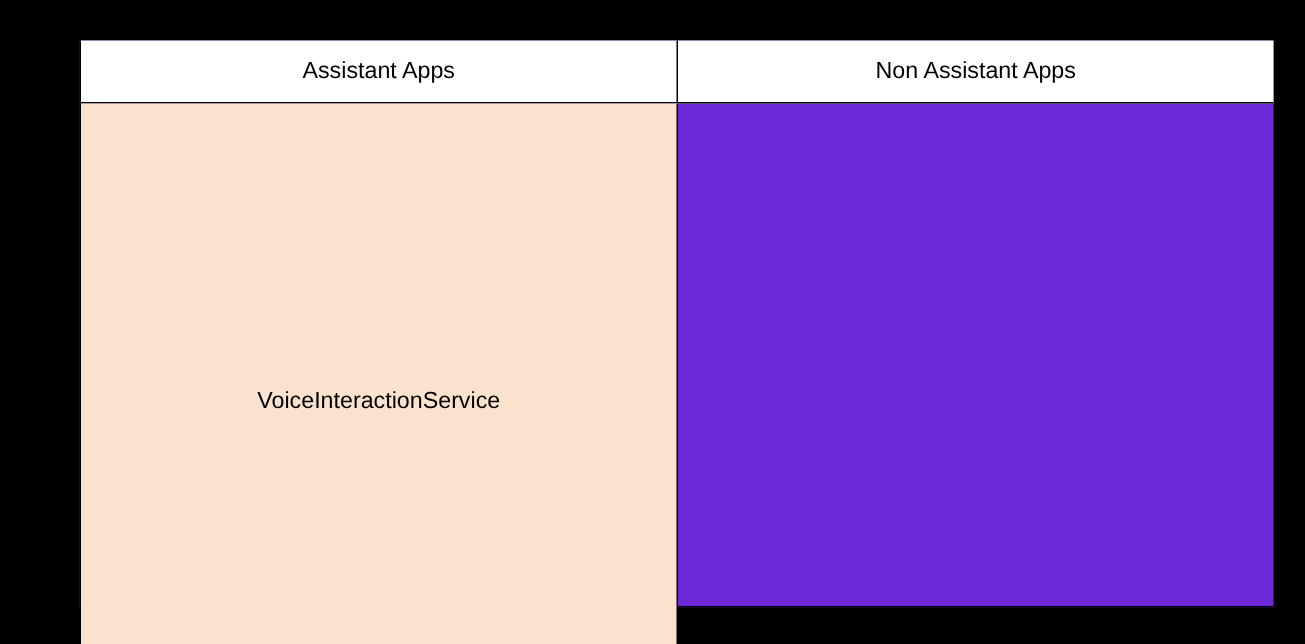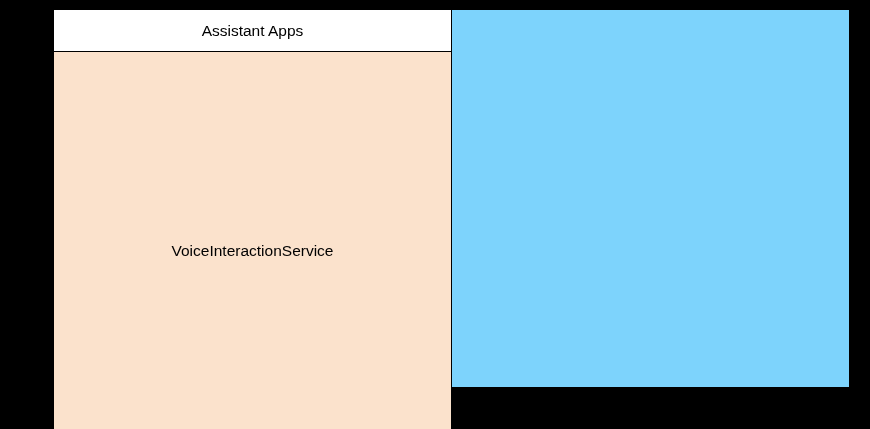--- a/index.html
+++ b/index.html
@@ -11,26 +11,26 @@
     width: 870px;
     height: 429px;
     background: #000000;
     font-family: "Liberation Sans", sans-serif;
     overflow: hidden;
   }
 
   #diagram-root {
     position: absolute;
     left: 53px;
-    top: 9px;
+    top: 26px;
     width: 797px;
     height: 379px;
     box-sizing: border-box;
     border: 1px solid #000000;
-    background: #7dd3fc;
+    background: #6d28d9;
     display: flex;
     flex-direction: column;
   }
 
   
   .row {
     display: flex;
     flex-direction: row;
     width: 100%;
     box-sizing: border-box;
@@ -69,20 +69,21 @@
   }
   .colgroup .cell { border-bottom: 1px solid #000000; }
 </style>
 </head>
 <body>
 
 <div id="diagram-root">
 
   <div class="row">
     <div class="cell col-left h42 bg-white">Assistant Apps</div>
+    <div class="cell col-right h42 bg-white last-col">Non Assistant Apps</div>
   </div>
 
   <div class="row">
     <div class="colgroup col-left">
       <div class="cell col-left h42 bg-peach">VoiceInteractionService</div>
 
     </div>
   </div>
 
 </div>

